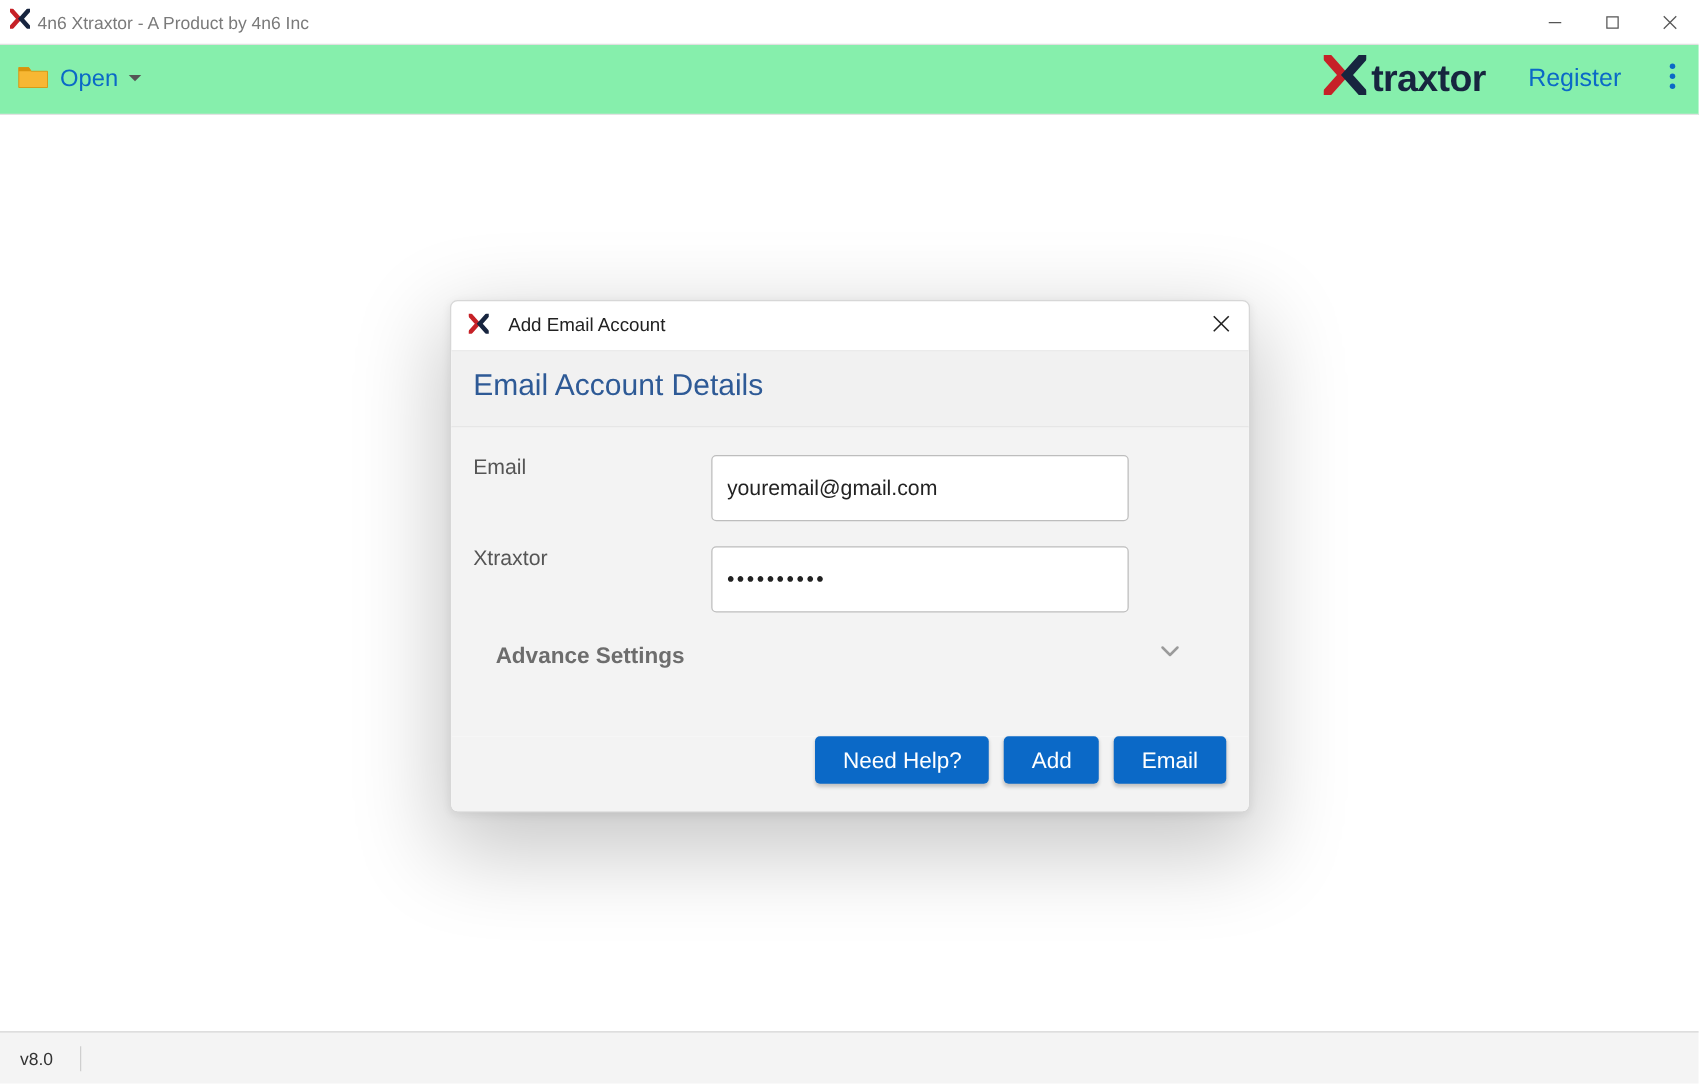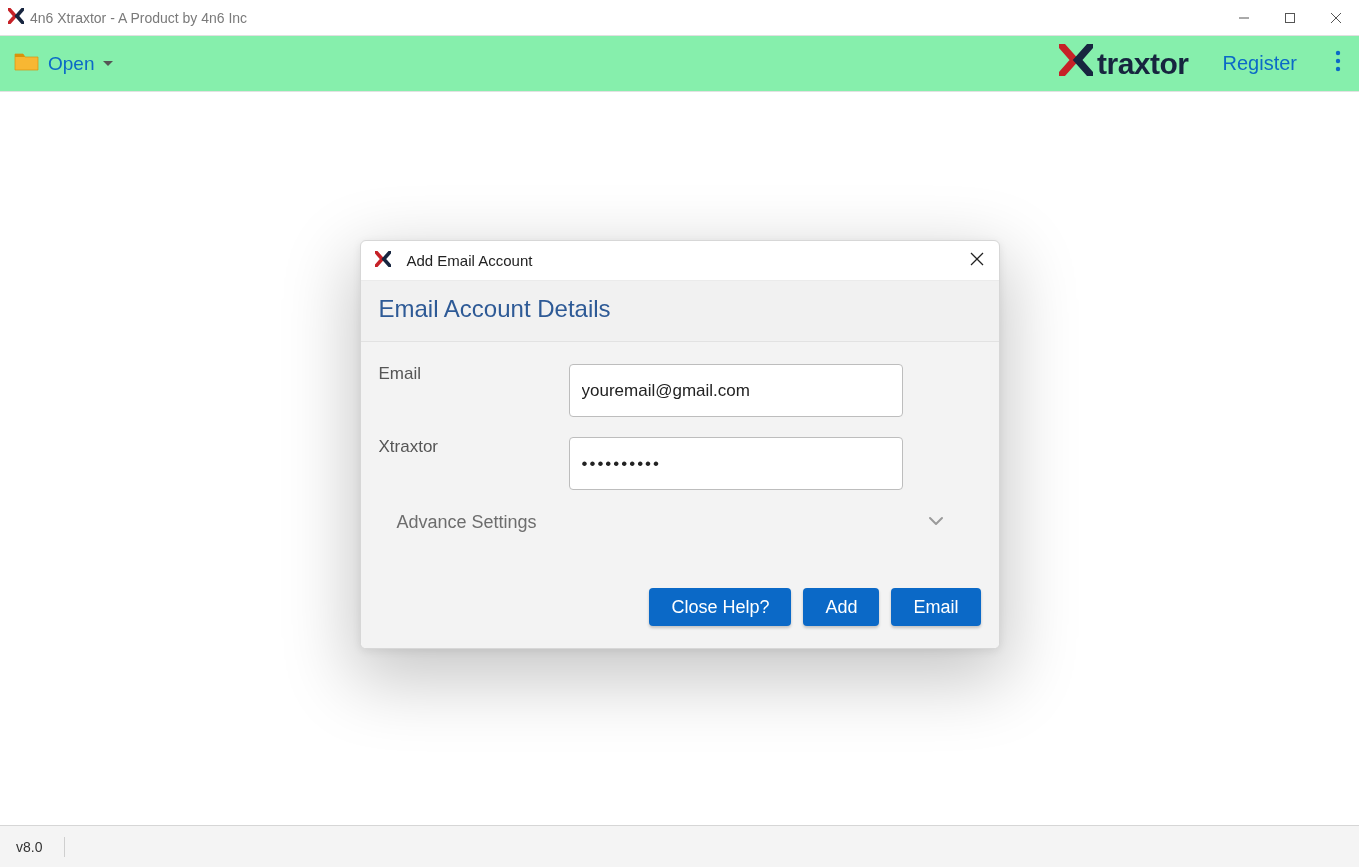--- a/index.html
+++ b/index.html
@@ -30,21 +30,21 @@
     .dialog { width:640px; margin-top:148px; border-radius:6px; background:#fff; box-shadow:0 24px 70px 8px rgba(0,0,0,0.22), 0 2px 8px rgba(0,0,0,0.08); border:1px solid #d7d7d7; overflow:hidden; }
     .dialog-title { height:39px; display:flex; align-items:center; gap:16px; padding:0 14px; font-size:15px; color:#222; }
     .dialog-close { margin-left:auto; cursor:pointer; color:#222; }
     .dialog-header { padding:14px 18px 18px; font-size:24px; color:#2e5a96; background:#f1f1f1; border-top:1px solid #ebebeb; border-bottom:1px solid #e2e2e2; }
 
     .dialog-body { background:#f3f3f3; padding:22px 18px 26px; }
     .form-row { display:flex; align-items:flex-start; margin-bottom:20px;gap:40px; }
     .form-row label { width:150px; font-size:17px; color:#555; }
     .form-row input { flex:0 0 334px; height:53px; border:1px solid #bdbdbd; border-radius:4px; padding:0 12px; font-size:17px; color:#222; background:#fff; }
 
-    .advance-row { display:flex; align-items:flex-start; padding:16px 18px 28px; cursor:pointer; }
+    .advance-row { display:flex; align-items:flex-end; padding:16px 18px 28px; cursor:pointer;font-weight:bold; }
     .advance-row .label { font-size:18px; color:#6d6d6d; }
     .advance-row .chev { margin-left:auto; margin-right:18px; color:#9a9a9a; }
 
     .dialog-buttons { display:flex; gap:12px; justify-content:flex-end; padding:0 18px 22px; background:#f3f3f3; }
     .dialog-buttons button { height:38px; padding:0 22px; border:none; border-radius:4px; background:#0b69c7; color:#fff; font-size:18px; cursor:pointer; box-shadow:0 2px 3px rgba(0,0,0,0.2); }
 
     .x-logo { display:inline-block; }
   </style>
 </head>
 <body>
@@ -145,21 +145,21 @@
       <div class="advance-row">
         <span class="label">Advance Settings</span>
         <span class="chev">
           <svg width="18" height="18" viewBox="0 0 18 18">
               <path d="M3 6 L9 12 L15 6" fill="none" stroke="#9a9a9a" stroke-width="2" stroke-linecap="round" stroke-linejoin="round"></path>
             </svg>
         </span>
       </div>
     </div>
     <div class="dialog-buttons">
-      <button>Close Help?</button>
+      <button>Need Help?</button>
       <button>Add</button>
       <button>Email</button>
     </div>
   </div>
 </div>
 
 <div class="statusbar">
   <span>v8.0</span>
   <span class="sep"></span>
 </div>

